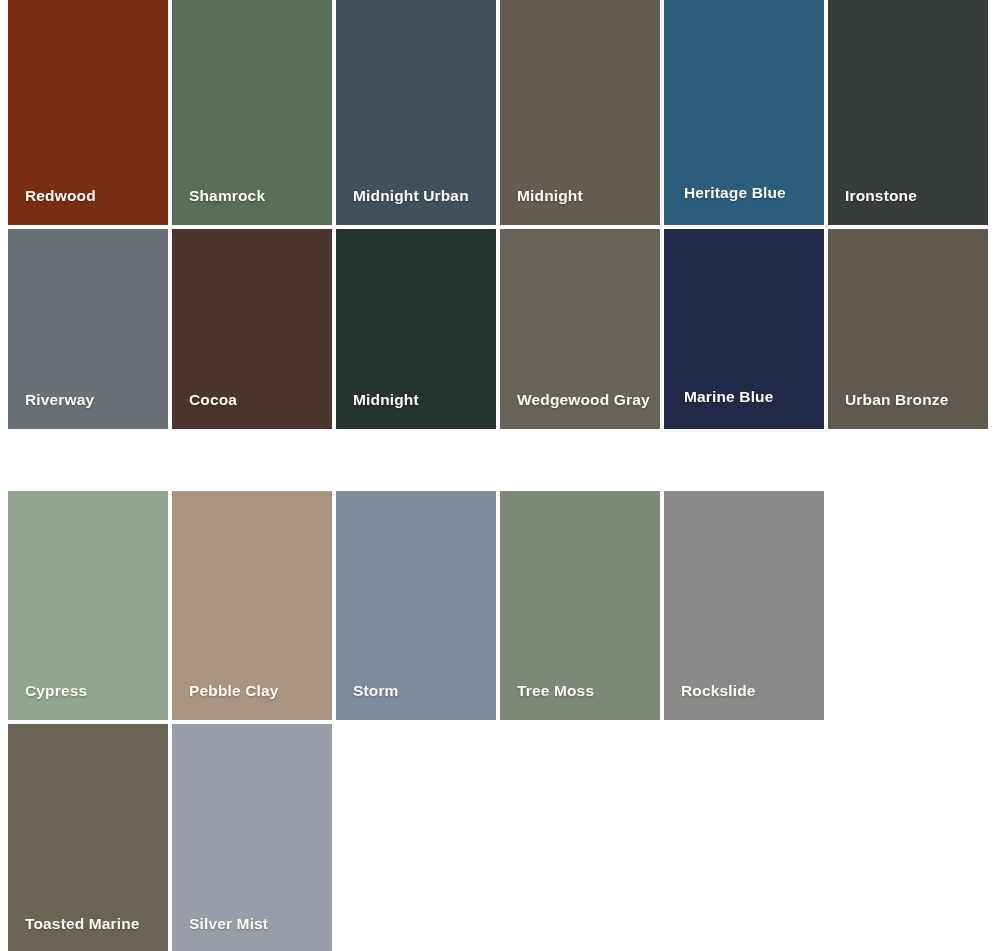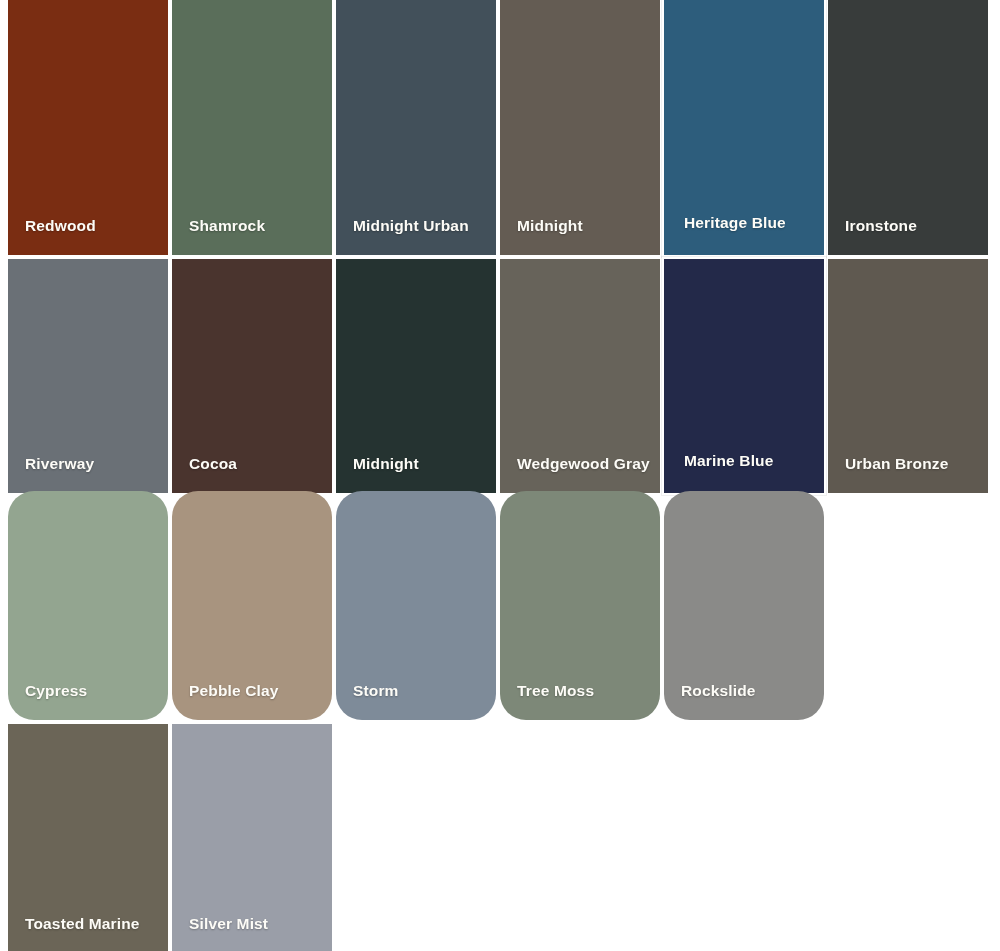--- a/index.html
+++ b/index.html
@@ -38,23 +38,23 @@
   .swatch-tile {
     position: relative;
     width: 160px;
     height: 226px;
     flex: 0 0 160px;
     overflow: hidden;
     cursor: pointer;
   }
 
   
-  #section-primary .swatch-row:first-child .swatch-tile { height: 255px; text-align: center; }
-  #section-primary .swatch-row:last-child  .swatch-tile { height: 234px; text-align: center; }
-  #section-secondary .swatch-row:first-child .swatch-tile { height: 229px; border-radius: 26px; }
+  #section-primary .swatch-row:first-child .swatch-tile { height: 225px; text-align: center; }
+  #section-primary .swatch-row:last-child  .swatch-tile { height: 200px; text-align: center; }
+  #section-secondary .swatch-row:first-child .swatch-tile { height: 229px; }
   #section-secondary .swatch-row:last-child  .swatch-tile { height: 229px; }
 
   .swatch-tile.is-selected {
     outline: 3px solid #ffffff;
     outline-offset: -3px;
     box-shadow: 0 0 0 2px #ffffff, 0 0 0 3px rgba(0,0,0,0.06);
   }
 
   .swatch-fill {
     position: absolute;

